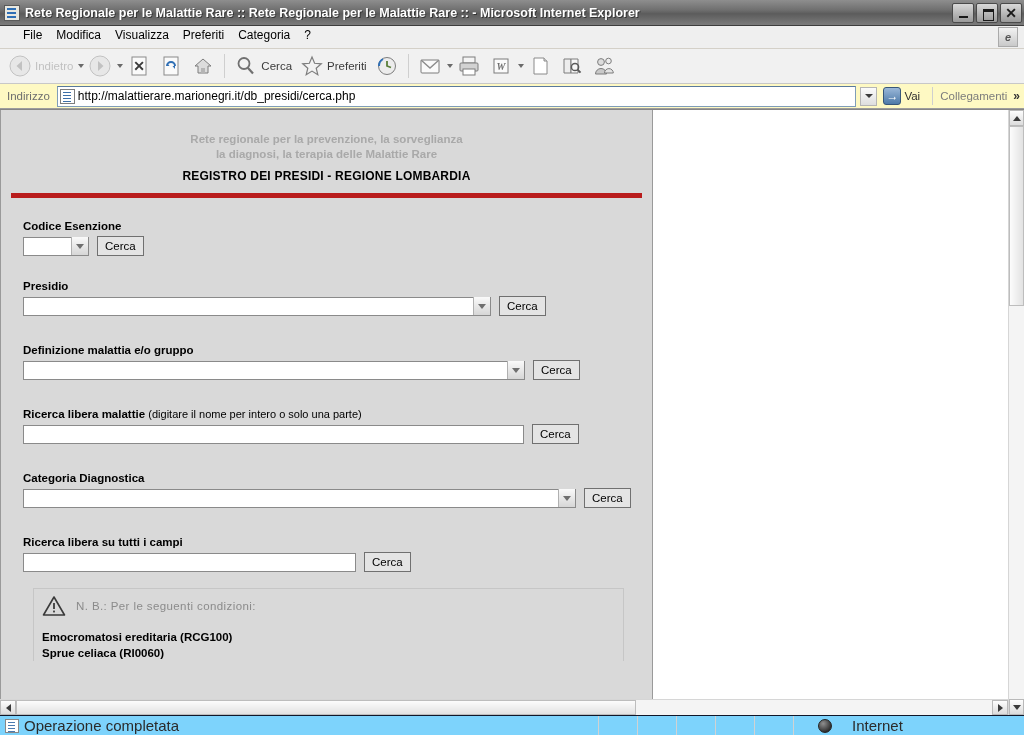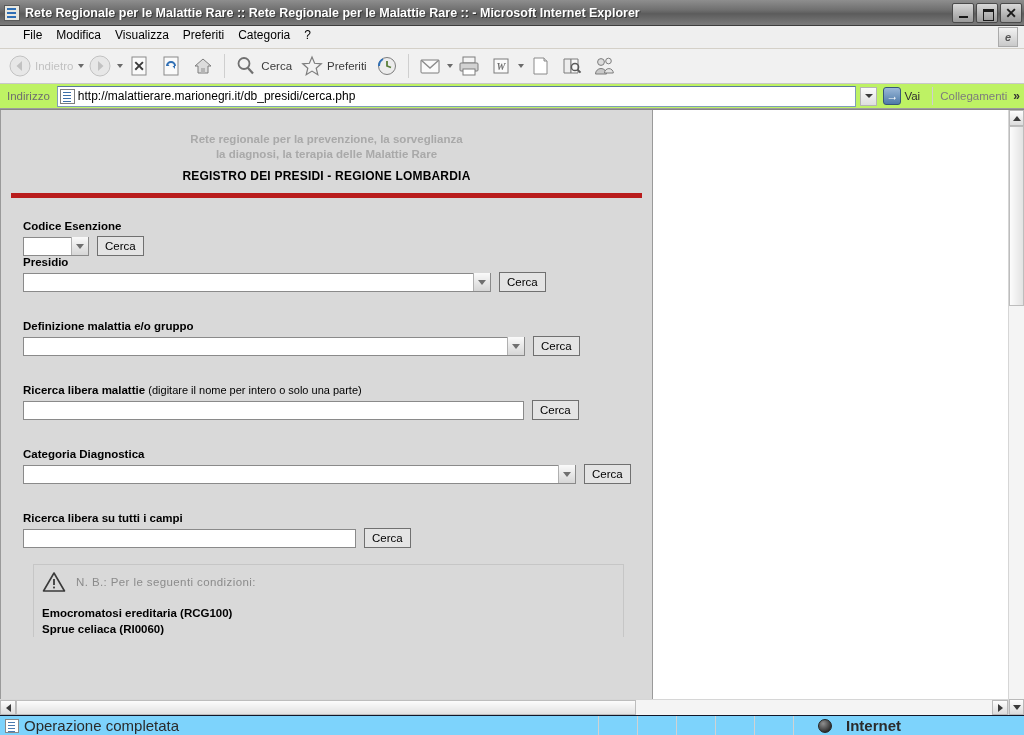--- a/index.html
+++ b/index.html
@@ -96,21 +96,21 @@
   .caret{
     width:0;height:0;border-left:3px solid transparent;border-right:3px solid transparent;
     border-top:4px solid #6a6a6a;margin-left:1px;cursor:default;
   }
   .ic{width:24px;height:24px;flex:0 0 24px;position:relative;}
   .ic svg{display:block;width:24px;height:24px;}
 
   
   .addrbar{
     height:25px;flex:0 0 25px;
-    background:#bef264;
+    background:#fef9c3;
     border-bottom:1px solid #9d9d9d;
     display:flex;align-items:center;
     padding:0 2px 0 4px;
     gap:4px;
   }
   .addr-label{font-size:11.5px;color:#6e6e6e;padding:0 3px;white-space:nowrap;}
   .addr-box{
     flex:1 1 auto;height:21px;
     background:#fff;
     border:1px solid #7f9db9;
@@ -189,21 +189,21 @@
   .site-sub{
     font-size:11.5px;font-weight:bold;color:#a9a9a9;
     line-height:15px;
   }
   .site-title{
     font-size:12px;font-weight:bold;color:#000;
     margin-top:7px;letter-spacing:.2px;
   }
 
   .form-area{padding:22px 0 0 12px;}
-  .field-block{}
+  .field-block{margin-bottom:24px;}
   .field-label{
     font-size:11.5px;font-weight:bold;color:#000;
     margin-bottom:4px;display:block;
   }
   .field-label .hint{font-weight:normal;font-size:11px;}
   .field-row{display:flex;align-items:center;gap:8px;}
 
   select.ui, input.ui{
     font-family:"Liberation Sans", sans-serif;
     font-size:11.5px;
@@ -323,21 +323,21 @@
   .st-icon:before{
     content:"";position:absolute;left:2px;top:2px;width:7px;height:1.5px;background:#4a7ab0;
     box-shadow:0 3px 0 #4a7ab0,0 6px 0 #4a7ab0,0 9px 0 #4a7ab0;
   }
   .st-cell{
     width:39px;flex:0 0 39px;height:100%;
     border-right:1px solid #d2d2d2;
   }
   .st-zone{
     width:230px;flex:0 0 230px;height:100%;
-    display:flex;align-items:center;gap:14px;padding-left:24px;font-weight:bold;
+    display:flex;align-items:center;gap:20px;padding-left:24px;
   }
   .globe{
     width:14px;height:14px;border-radius:50%;flex:0 0 14px;
     background:radial-gradient(circle at 35% 30%,#8f8f8f,#2d2d2d 75%);
     border:1px solid #222;
   }
 </style>
 </head>
 <body>
 

